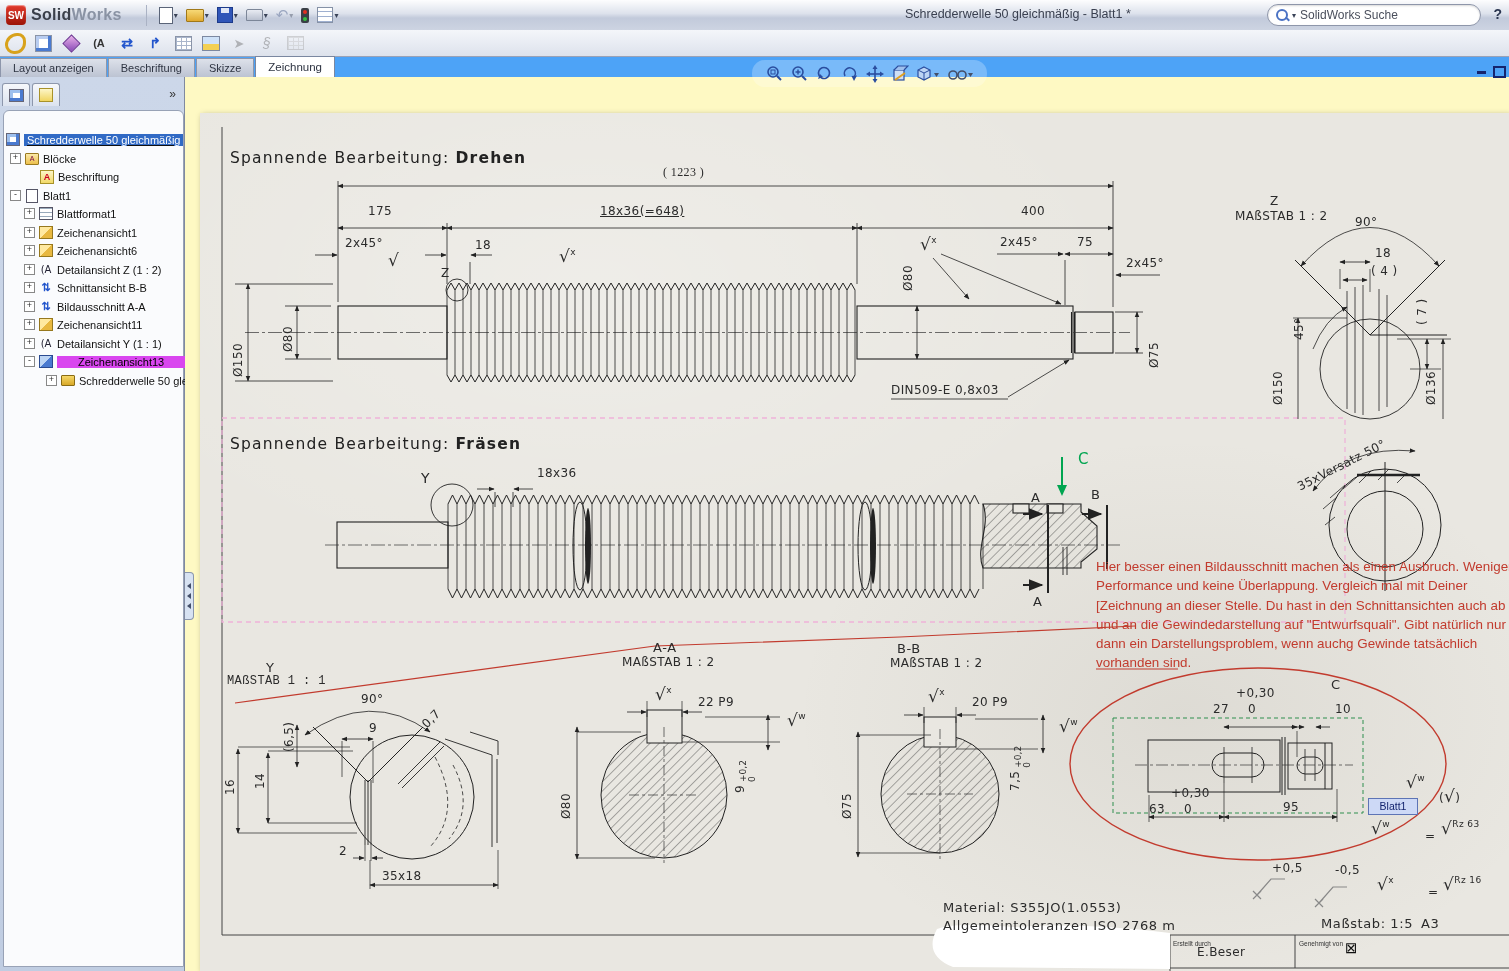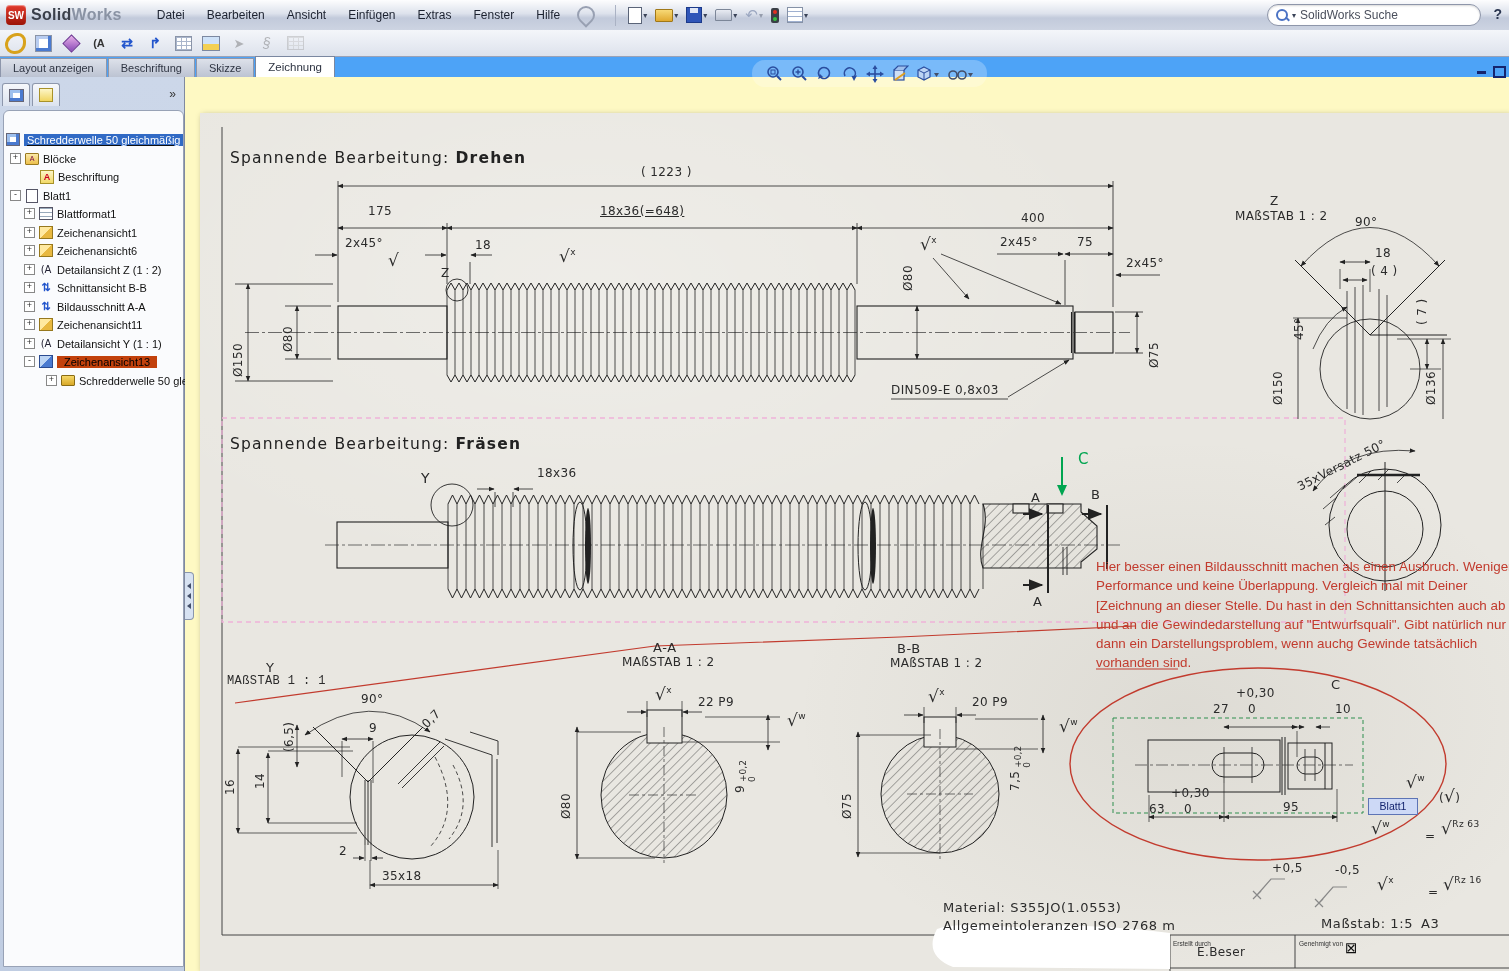--- a/index.html
+++ b/index.html
@@ -57,21 +57,21 @@
   .ptab{width:26px;height:22px;background:linear-gradient(#f6f8fb,#dce3ef);border:1px solid #8d97ac;border-bottom:none;border-radius:3px 3px 0 0;display:flex;align-items:center;justify-content:center;}
   .ptab-ic1{width:13px;height:11px;background:#fff;border:1px solid #667;box-shadow:inset -3px -3px 0 #4a7ad0,inset 3px 3px 0 #9ec0ee;}
   .ptab-ic2{width:12px;height:12px;background:linear-gradient(#fdf6c8,#f0d560);border:1px solid #a8922a;}
   .pchev{position:absolute;right:8px;top:10px;font-size:12px;color:#333;}
   .treebox{position:absolute;left:3px;top:33px;width:179px;height:855px;background:#fafbfd;border:1px solid #98a2b6;border-radius:6px 6px 0 0;}
   .trow{position:absolute;height:17px;display:flex;align-items:center;font-size:11px;color:#111;white-space:nowrap;}
   .texp{width:9px;height:9px;border:1px solid #888;background:#fff;font-size:9px;line-height:7px;text-align:center;color:#333;margin-right:4px;flex:none;}
   .texp:empty{visibility:hidden;}
   .tico{width:14px;height:13px;margin-right:4px;flex:none;display:flex;align-items:center;justify-content:center;font-size:9px;}
   .sel-blue{background:#316ac5;color:#fff;padding:0 3px;}
-  .sel-gray{background:#c2410c;color:#000;padding:0 7px;}
+  .sel-gray{background:#d946ef;color:#000;padding:0 21px;}
   .i-root{width:13px;height:11px;background:#fff;border:1px solid #667;box-shadow:inset -3px -3px 0 #4a7ad0,inset 3px 3px 0 #9ec0ee;}
   .i-folder{width:13px;height:10px;background:linear-gradient(#fbe9a8,#edc04c);border:1px solid #9a7a20;border-radius:1px;font-size:7px;color:#704;display:flex;align-items:center;justify-content:center;}
   .i-ann{width:12px;height:12px;background:linear-gradient(#fdf6c8,#f2d968);border:1px solid #a8922a;color:#c02;font-weight:bold;font-size:9px;display:flex;align-items:center;justify-content:center;}
   .i-sheet{width:10px;height:12px;background:#fff;border:1px solid #556;}
   .i-fmt{width:12px;height:11px;background:#fff;border:1px solid #556;background-image:linear-gradient(#9ab 1px,transparent 1px);background-size:100% 4px;}
   .i-view{width:12px;height:11px;background:linear-gradient(135deg,#ffe9a0 50%,#e8b840 50%);border:1px solid #96781e;}
   .i-viewb{width:12px;height:11px;background:linear-gradient(135deg,#bcd4f4 50%,#4a7ad0 50%);border:1px solid #2a4a90;}
   .i-detail{font-size:10px;color:#223;font-family:"DejaVu Sans",sans-serif;}
   .i-sect{color:#2255cc;font-weight:bold;font-size:11px;}
   .i-part{width:12px;height:9px;background:linear-gradient(#f6d868,#d8a828);border:1px solid #8a6c14;border-radius:1px;}
@@ -111,30 +111,20 @@
 </head>
 <body>
 
 <div class="screen">
 
   <div class="titlebar">
     <div class="logo">
       <div class="logo-sq">SW</div>
       <div class="logo-txt"><span>Solid</span><i>Works</i></div>
     </div>
-    <div class="menus">
-      <span class="menu-item">Datei</span>
-      <span class="menu-item">Bearbeiten</span>
-      <span class="menu-item">Ansicht</span>
-      <span class="menu-item">Einfügen</span>
-      <span class="menu-item">Extras</span>
-      <span class="menu-item">Fenster</span>
-      <span class="menu-item">Hilfe</span>
-      <span class="pin"></span>
-    </div>
     <div class="stdbar">
       <span class="tbico">
           <span class="ic-new"></span>
           <span class="caret">▾</span>
         </span>
       <span class="tbico">
           <span class="ic-open"></span>
           <span class="caret">▾</span>
         </span>
       <span class="tbico">
@@ -150,20 +140,21 @@
           <span class="caret" style="opacity:.4">▾</span>
         </span>
       <span class="tbico">
           <span class="ic-light"></span>
         </span>
       <span class="tbico">
           <span class="ic-opt"></span>
           <span class="caret">▾</span>
         </span>
     </div>
+    <div class="doctitle">Schredderwelle 50 gleichmäßig - Blatt1 *</div>
     <div class="search">
       <span class="mag"></span>
       <span class="caret">▾</span>
       <span class="search-text">SolidWorks Suche</span>
     </div>
     <div class="help-q">?</div>
   </div>
 
   <div class="cmdbar">
     <span class="cmd">
@@ -480,24 +471,24 @@
         <path d="M263,427 L267.5,418 L272,427 L276.5,418 L281,427 L285.5,418 L290,427 L294.5,418 L299,427 L303.5,418 L308,427 L312.5,418 L317,427 L321.5,418 L326,427 L330.5,418 L335,427 L339.5,418 L344,427 L348.5,418 L353,427 L357.5,418 L362,427 L366.5,418 L371,427 L375.5,418 L380,427 L384.5,418 L389,427 L393.5,418 L398,427 L402.5,418 L407,427 L411.5,418 L416,427 L420.5,418 L425,427 L429.5,418 L434,427 L438.5,418 L443,427 L447.5,418 L452,427 L456.5,418 L461,427 L465.5,418 L470,427 L474.5,418 L479,427 L483.5,418 L488,427 L492.5,418 L497,427 L501.5,418 L506,427 L510.5,418 L515,427 L519.5,418 L524,427 L528.5,418 L533,427 L537.5,418 L542,427 L546.5,418 L551,427 L555.5,418 L560,427 L564.5,418 L569,427 L573.5,418 L578,427 L582.5,418 L587,427 L591.5,418 L596,427 L600.5,418 L605,427 L609.5,418 L614,427 L618.5,418 L623,427 L627.5,418 L632,427 L636.5,418 L641,427 L645.5,418 L650,427 L654.5,418 L659,427 L663.5,418 L668,427 L672.5,418 L677,427 L681.5,418 L686,427 L690.5,418 L695,427 L699.5,418 L704,427 L708.5,418 L713,427 L717.5,418 L722,427 L726.5,418 L731,427 L735.5,418 L740,427 L744.5,418 L749,427 L753.5,418 L758,427 L762.5,418 L767,427 L771.5,418 L776,427 L780.5,418 L785,427 L789.5,418 L794,427" stroke="#222" stroke-width="1" fill="none"></path>
         <path d="M263,512 L267.5,521 L272,512 L276.5,521 L281,512 L285.5,521 L290,512 L294.5,521 L299,512 L303.5,521 L308,512 L312.5,521 L317,512 L321.5,521 L326,512 L330.5,521 L335,512 L339.5,521 L344,512 L348.5,521 L353,512 L357.5,521 L362,512 L366.5,521 L371,512 L375.5,521 L380,512 L384.5,521 L389,512 L393.5,521 L398,512 L402.5,521 L407,512 L411.5,521 L416,512 L420.5,521 L425,512 L429.5,521 L434,512 L438.5,521 L443,512 L447.5,521 L452,512 L456.5,521 L461,512 L465.5,521 L470,512 L474.5,521 L479,512 L483.5,521 L488,512 L492.5,521 L497,512 L501.5,521 L506,512 L510.5,521 L515,512 L519.5,521 L524,512 L528.5,521 L533,512 L537.5,521 L542,512 L546.5,521 L551,512 L555.5,521 L560,512 L564.5,521 L569,512 L573.5,521 L578,512 L582.5,521 L587,512 L591.5,521 L596,512 L600.5,521 L605,512 L609.5,521 L614,512 L618.5,521 L623,512 L627.5,521 L632,512 L636.5,521 L641,512 L645.5,521 L650,512 L654.5,521 L659,512 L663.5,521 L668,512 L672.5,521 L677,512 L681.5,521 L686,512 L690.5,521 L695,512 L699.5,521 L704,512 L708.5,521 L713,512 L717.5,521 L722,512 L726.5,521 L731,512 L735.5,521 L740,512 L744.5,521 L749,512 L753.5,521 L758,512 L762.5,521 L767,512 L771.5,521 L776,512 L780.5,521 L785,512 L789.5,521 L794,512" stroke="#222" stroke-width="1" fill="none"></path>
         <path d=" M263,427V512 M272,427V512 M281,427V512 M290,427V512 M299,427V512 M308,427V512 M317,427V512 M326,427V512 M335,427V512 M344,427V512 M353,427V512 M362,427V512 M371,427V512 M380,427V512 M389,427V512 M398,427V512 M407,427V512 M416,427V512 M425,427V512 M434,427V512 M443,427V512 M452,427V512 M461,427V512 M470,427V512 M479,427V512 M488,427V512 M497,427V512 M506,427V512 M515,427V512 M524,427V512 M533,427V512 M542,427V512 M551,427V512 M560,427V512 M569,427V512 M578,427V512 M587,427V512 M596,427V512 M605,427V512 M614,427V512 M623,427V512 M632,427V512 M641,427V512 M650,427V512 M659,427V512 M668,427V512 M677,427V512 M686,427V512 M695,427V512 M704,427V512 M713,427V512 M722,427V512 M731,427V512 M740,427V512 M749,427V512 M758,427V512 M767,427V512 M776,427V512 M785,427V512 M798,427V512" stroke="#222" stroke-width="0.8" fill="none"></path>
         <ellipse cx="395" cy="469" rx="7" ry="44" fill="none" stroke="#222" stroke-width="1"></ellipse>
         <ellipse cx="403" cy="469" rx="3" ry="38" fill="#222"></ellipse>
         <ellipse cx="680" cy="469" rx="7" ry="44" fill="none" stroke="#222" stroke-width="1"></ellipse>
         <ellipse cx="688" cy="469" rx="3" ry="38" fill="#222"></ellipse>
       </svg>
 
     <div class="lb big" style="left:45px;top:74px;"><span>Spannende Bearbeitung:</span> <b>Drehen</b></div>
-    <span class="lb" style="left:456px;top:88px;">( 1223 )</span>
+    <span class="lb" style="left:478px;top:88px;font-family:Liberation Serif, serif;">( 1223 )</span>
     <span class="lb" style="left:183px;top:127px;">175</span>
     <span class="lb" style="left:415px;top:127px;text-decoration:underline;">18x36(=648)</span>
-    <span class="lb" style="left:836px;top:134px;">400</span>
+    <span class="lb" style="left:836px;top:127px;">400</span>
     <span class="lb" style="left:160px;top:159px;">2x45°</span>
     <span class="lb" style="left:290px;top:161px;">18</span>
     <span class="lb" style="left:256px;top:189px;">Z</span>
     <span class="lb" style="left:815px;top:158px;">2x45°</span>
     <span class="lb" style="left:892px;top:158px;">75</span>
     <span class="lb" style="left:941px;top:179px;">2x45°</span>
     <span class="lb v" style="left:46px;top:300px;">Ø150</span>
     <span class="lb v" style="left:96px;top:275px;">Ø80</span>
     <span class="lb v" style="left:716px;top:214px;">Ø80</span>
     <span class="lb v" style="left:962px;top:291px;">Ø75</span>

